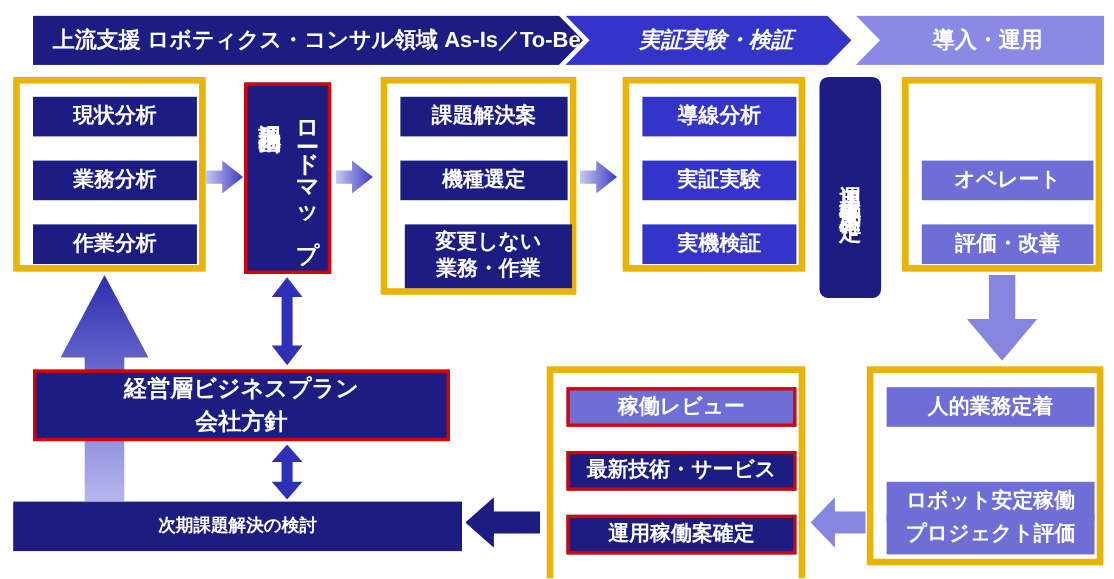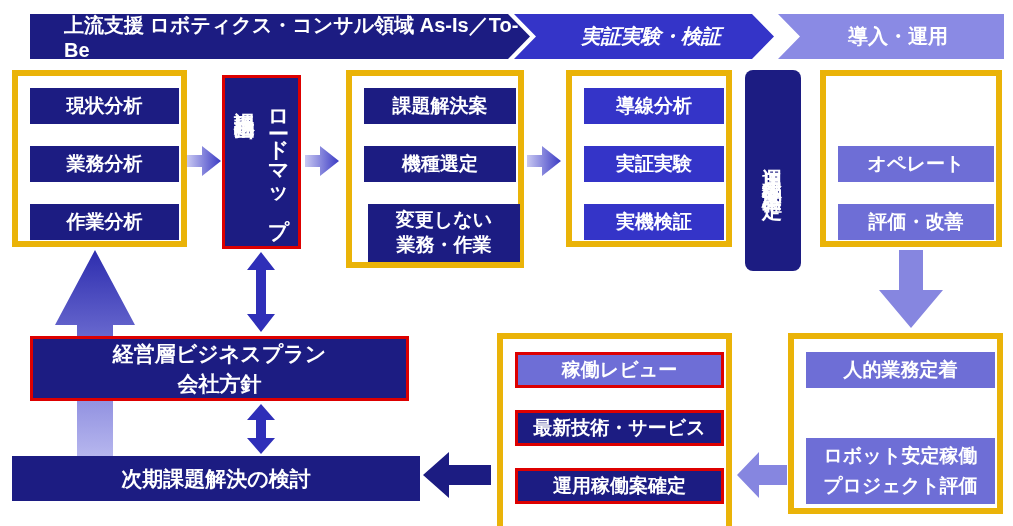--- a/index.html
+++ b/index.html
@@ -5,21 +5,21 @@
   * { margin:0; padding:0; box-sizing:border-box; }
   html,body { background:#ffffff; }
   body { font-family:"Liberation Sans","DejaVu Sans",sans-serif; }
   :root{
     --navy:#1c1c82; --blue:#3434c8; --periwinkle:#6e6ed6;
     --light-periwinkle:#8a8ae4; --arrow-blue:#2f2fb8; --red:#dd0000;
   }
   .stage { position:relative; width:1013px; height:526px; background:#fff; overflow:hidden; }
 
   .banner { position:absolute; display:flex; align-items:center; color:#fff; font-weight:bold; font-size:20px; }
-  .banner-1 { background:var(--navy); clip-path:polygon(0 0, calc(100% - 22px) 0, 100% 50%, calc(100% - 22px) 100%, 0 100%); padding-left:34px; }
+  .banner-1 { background:var(--navy); clip-path:polygon(0 0, calc(100% - 22px) 0, 100% 50%, calc(100% - 22px) 100%, 0 100%); padding-left:18px; }
   .banner-2 { background:var(--blue); clip-path:polygon(0 0, calc(100% - 22px) 0, 100% 50%, calc(100% - 22px) 100%, 0 100%, 22px 50%); justify-content:center; padding-left:14px; }
   .banner-3 { background:var(--light-periwinkle); clip-path:polygon(0 0, 100% 0, 100% 100%, 0 100%, 22px 50%); justify-content:center; padding-left:14px; }
 
   .group { position:absolute; background:#fff; border:6px solid #eab308; }
 
   .chip { position:absolute; display:flex; align-items:center; justify-content:center;
           color:#fff; font-weight:bold; font-size:19px; text-align:center; line-height:1.3; }
   .navy-bg { background:var(--navy); }
   .blue-bg { background:var(--blue); }
   .peri-bg { background:var(--periwinkle); }
@@ -28,21 +28,21 @@
   .pre { white-space:pre-line; }
 
   .vbox { position:absolute; display:flex; align-items:center; justify-content:center;
           color:#fff; font-weight:bold; }
   .vtext { writing-mode:vertical-rl; }
 
   .big-box { position:absolute; display:flex; align-items:center; justify-content:center;
              color:#fff; font-weight:bold; font-size:21px; text-align:center; line-height:1.4; z-index:2; }
 
   .bar { position:absolute; display:flex; align-items:center; justify-content:center;
-         background:var(--navy); color:#fff; font-weight:bold; font-size:21px; z-index:2; }
+         background:var(--navy); color:#fff; font-weight:bold; font-size:16px; z-index:2; }
 
   .arrow { position:absolute; line-height:0; z-index:1; }
 </style>
 </head>
 <body>
 
 <div class="stage">
 
   <div class="banner banner-1" style="left:30px; top:14px; width:500px; height:45px;">
     <span>上流支援 ロボティクス・コンサル領域 As-Is／To-Be</span>

